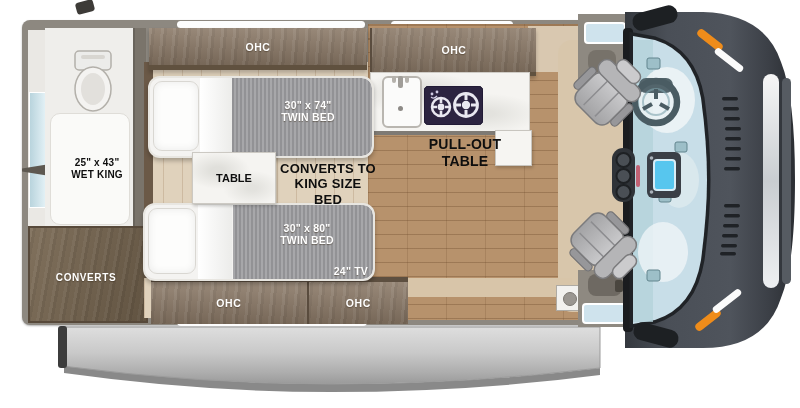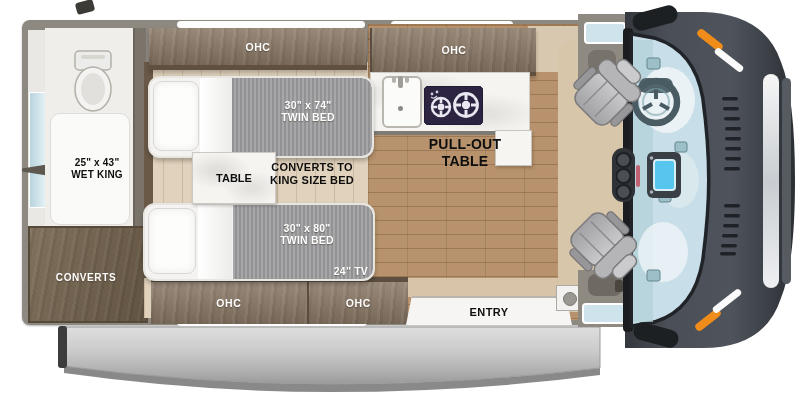--- a/index.html
+++ b/index.html
@@ -139,29 +139,26 @@
     <div class="t tw" style="right:5px;bottom:2px;position:absolute;font-size:10.5px;">24" TV</div>
   </div>
   <div class="t tw" style="left:255px;top:222px;width:104px;font-size:10.5px;">
     <span style="display:block">30" x 80"</span>
     <span style="display:block">TWIN BED</span>
   </div>
 
   <div class="abs marble" style="left:192px;top:152px;width:82px;height:50px;border:1px solid #ccc9c3;box-shadow:1px 2px 3px rgba(0,0,0,.2);display:flex;align-items:center;justify-content:center;">
     <span class="tb" style="font-weight:bold;font-size:11px;">TABLE</span>
   </div>
-  <div class="t tb" style="left:263px;top:161px;width:98px;font-size:11px;">
+  <div class="t tb" style="left:279px;top:161px;width:98px;font-size:13px;">
     <span style="display:block">CONVERTS TO</span>
     <span style="display:block">KING SIZE BED</span>
   </div>
 
   <div class="abs" style="left:408px;top:278px;width:164px;height:19px;background:#d8c5a9;"></div>
-  <div class="abs" style="left:406px;top:296px;width:166px;height:27px;background:#f6f5f3;border-top:2px solid #b9b5ae;clip-path:polygon(3.5% 0,96.5% 0,100% 100%,0 100%);display:flex;align-items:center;justify-content:center;">
-    <span class="tb" style="font-weight:bold;font-size:11px;letter-spacing:.4px;">ENTRY</span>
-  </div>
   <div class="abs" style="left:556px;top:285px;width:25px;height:24px;background:#f2f1ef;border:1px solid #aeaaa3;">
     <div class="abs" style="left:6px;top:6px;width:12px;height:12px;border-radius:50%;background:#9a9691;border:1.5px solid #7c7873;"></div>
   </div>
 
   <svg class="abs" style="left:575px;top:2px;" width="223" height="358" viewBox="0 0 223 358">
     <defs>
       <linearGradient id="bodyGrad" x1="0" y1="0" x2="1" y2="0">
         <stop offset="0" stop-color="#34383e"></stop>
           <stop offset=".25" stop-color="#4a4f57"></stop>
         <stop offset=".62" stop-color="#4f545c"></stop>

